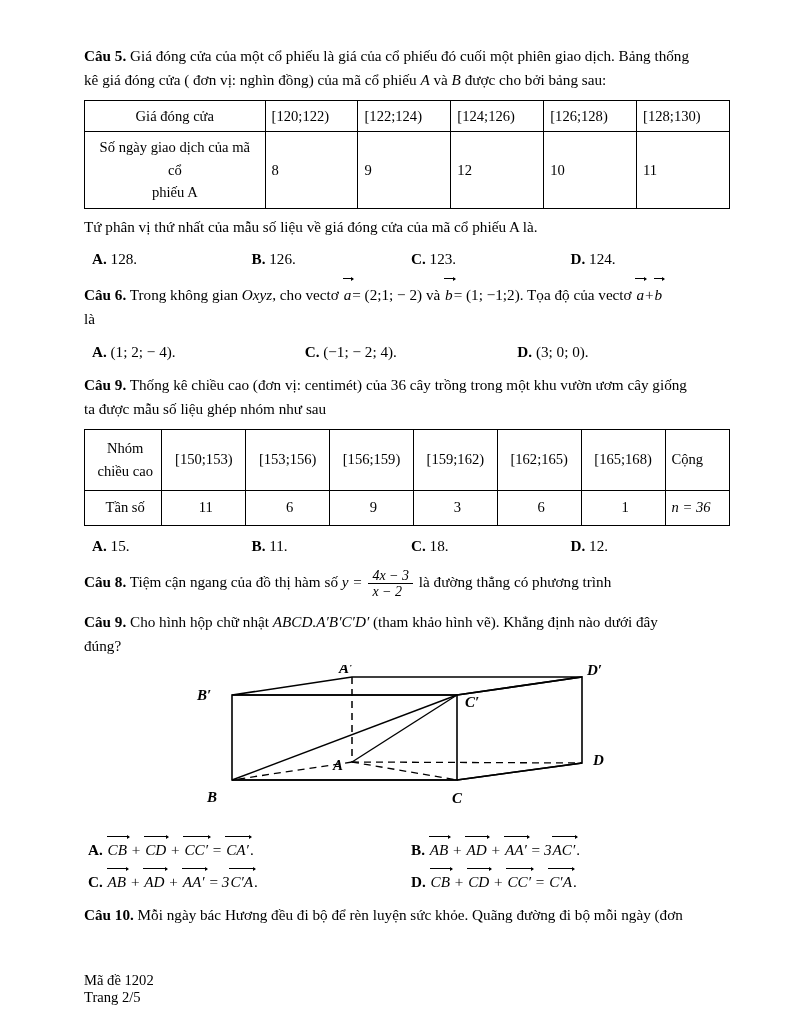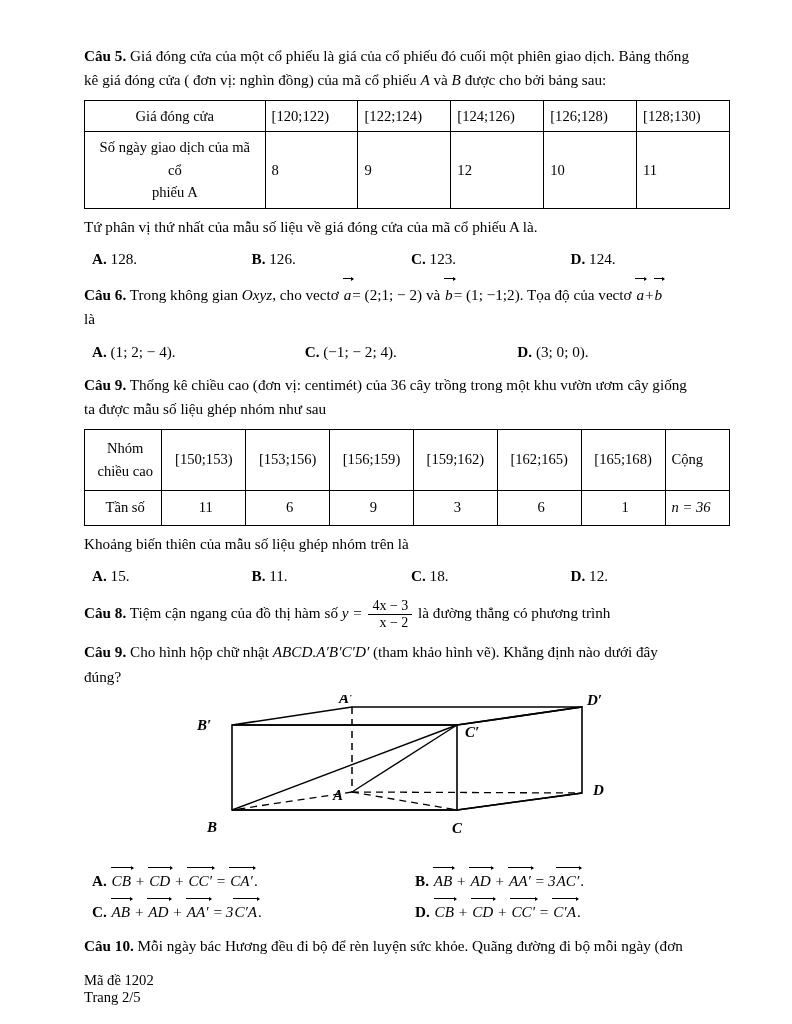--- a/index.html
+++ b/index.html
@@ -17,34 +17,34 @@
     height: 1024px;
     box-sizing: border-box;
     padding: 34px 62px 0 84px;
   }
   .q { margin-top: 10px; font-size: 15.2px; line-height: 1.55; text-align: justify; }
   .q-label { font-weight: bold; }
   .serif-i { font-family: "Liberation Serif", serif; font-style: italic; }
   .body-line { font-size: 15.2px; line-height: 1.6; }
 
   
-  .opts { display: flex; margin-top: 8px; font-size: 15.2px; }
+  .opts { display: flex; margin-top: 8px; font-size: 15.2px; justify-content: center; }
   .opts .opt { flex: 1 1 0; }
   .opts .opt .lbl { font-weight: bold; }
   .opts.two .opt { flex: 0 0 50%; }
   .opts .opt:first-child { padding-left: 8px; }
 
   
   table.grid { border-collapse: collapse; width: 100%; font-size: 14.6px; margin-top: 7px; }
   table.grid td, table.grid th { border: 1px solid #000; padding: 4px 6px; text-align: left; font-weight: normal; }
   .t1 td.first { text-align: center; }
   .interval { white-space: nowrap; font-family: "Liberation Serif", serif; }
 
   
-  .frac { display: inline-block; vertical-align: middle; text-align: right; line-height: 1.12; font-size: 14px; margin: 0 2px; }
+  .frac { display: inline-block; vertical-align: middle; text-align: left; font-style: italic; line-height: 1.12; font-size: 14px; margin: 0 2px; }
   .frac .num { display:block; padding: 0 4px; border-bottom: 1px solid #000; }
   .frac .den { display:block; padding: 0 4px; }
 
   
   .vec { position: relative; display: inline-block; font-style: italic; padding: 0 1px; margin-top: 2px;}
   .vec::after {
     content: "";
     position: absolute;
     left: 0; right: -1px; top: -0.30em;
     border-top: 1px solid #000;
@@ -176,21 +176,20 @@
         <td class="lefttop">6</td>
         <td class="lefttop">9</td>
         <td class="lefttop">3</td>
         <td class="lefttop">6</td>
         <td class="lefttop">1</td>
         <td class="serif-i">n = 36</td>
       </tr>
     </tbody>
       </table>
 
-    <div class="body-line" style="margin-top:6px">Khoảng biến thiên của mẫu số liệu ghép nhóm trên là</div>
 
     <div class="opts">
       <div class="opt"><span class="lbl">A.</span> <span>15.</span></div>
       <div class="opt"><span class="lbl">B.</span> <span>11.</span></div>
       <div class="opt"><span class="lbl">C.</span> <span>18.</span></div>
       <div class="opt"><span class="lbl">D.</span> <span>12.</span></div>
     </div>
   </div>
 
   <div class="q">

